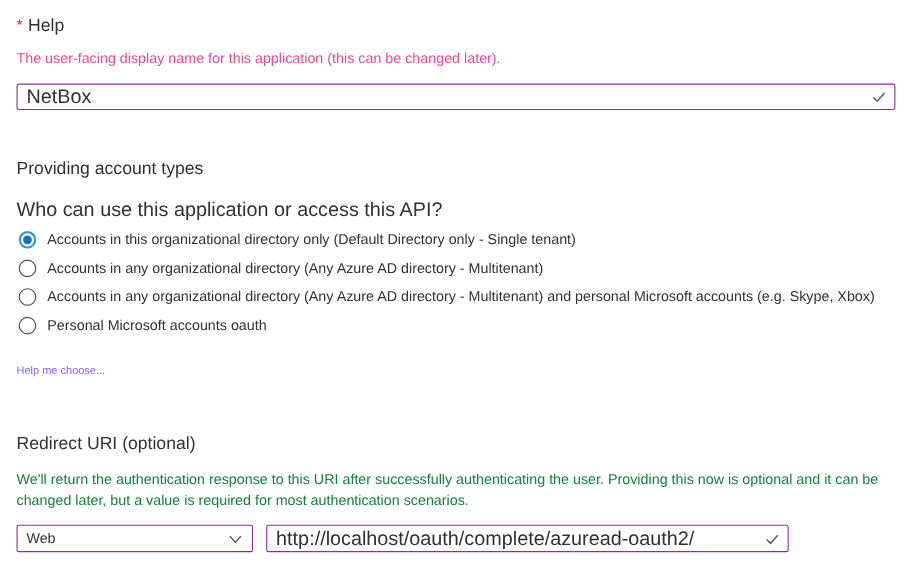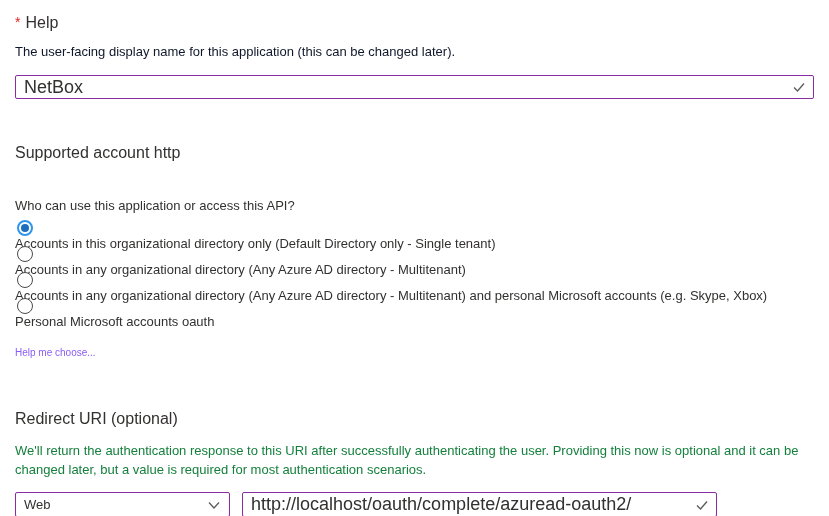--- a/index.html
+++ b/index.html
@@ -29,21 +29,21 @@
   .required-asterisk {
     color: #e02020;
     margin-right: 5px;
     font-size: 14px;
     vertical-align: 1px;
   }
   .hint-text {
     margin-top: 11px;
     font-size: 13px;
     line-height: 15px;
-    color: #0f172a;
+    color: #ec4899;
   }
 
   
   .textbox {
     position: relative;
     margin-top: 16px;
     height: 24px;
     box-sizing: border-box;
     border: 1px solid #8a2da2;
     border-radius: 2px;
@@ -70,31 +70,30 @@
     transform: translateY(-50%);
     width: 14px;
     height: 14px;
     pointer-events: none;
   }
   .check-icon svg { display: block; }
 
   
   .account-heading { margin-top: 43px; }
   .question-text {
-    margin-top: 35px;
-    font-size: 13px;
+    margin-top: 19px;
+    font-size: 18px;
     line-height: 15px;
   }
   .radio-group { margin-top: 7px; }
   .radio-row {
     display: flex;
-    align-items: flex-start;
+    align-items: center;
     height: 26px;
     cursor: pointer;
-    flex-direction: column;
   }
   .radio-outer {
     box-sizing: border-box;
     width: 16px;
     height: 16px;
     margin: 0 10px 0 2px;
     border: 1px solid #4a4a4a;
     border-radius: 50%;
     display: flex;
     align-items: center;
@@ -187,21 +186,21 @@
   <div class="textbox name-box">
     <input type="text" value="NetBox" style="">
     <span class="check-icon">
       <svg viewBox="0 0 14 14" width="14" height="14">
           <polyline points="2,7.5 5.5,11 12,3.5" fill="none" stroke="#605e5c" stroke-width="1.4"></polyline>
         </svg>
     </span>
   </div>
 
   
-  <div class="section-heading account-heading">Supported account http</div>
+  <div class="section-heading account-heading">Providing account types</div>
   <div class="question-text">Who can use this application or access this API?</div>
 
   <div class="radio-group">
     <div class="radio-row selected">
       <span class="radio-outer">
           <span class="radio-dot"></span>
         </span>
       <span class="radio-label">Accounts in this organizational directory only (Default Directory only - Single tenant)</span>
     </div>
     <div class="radio-row">

